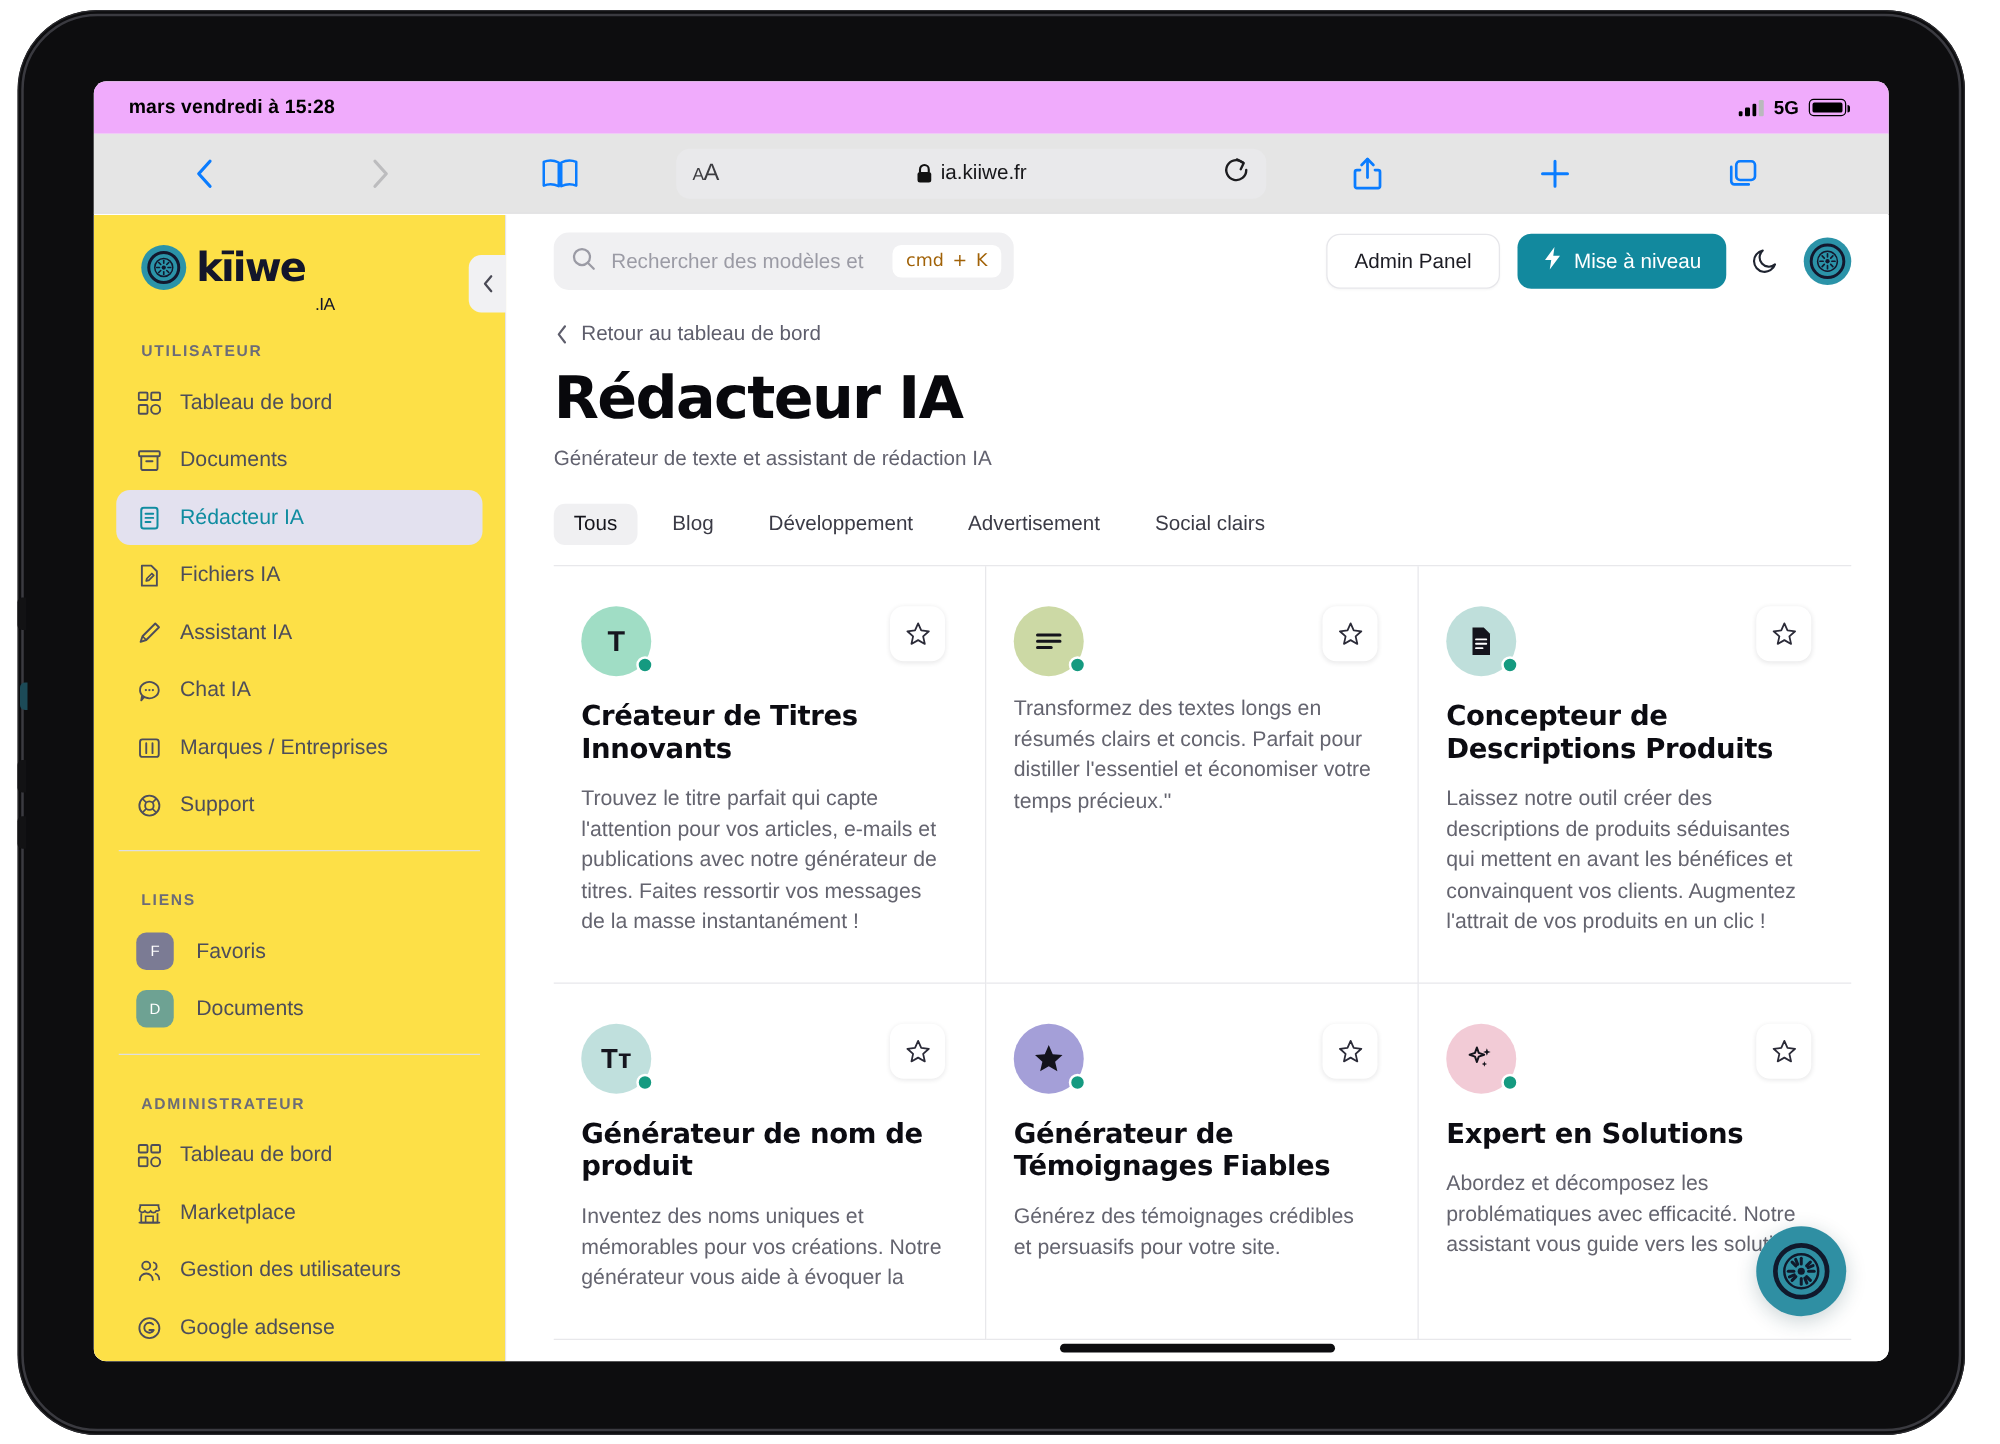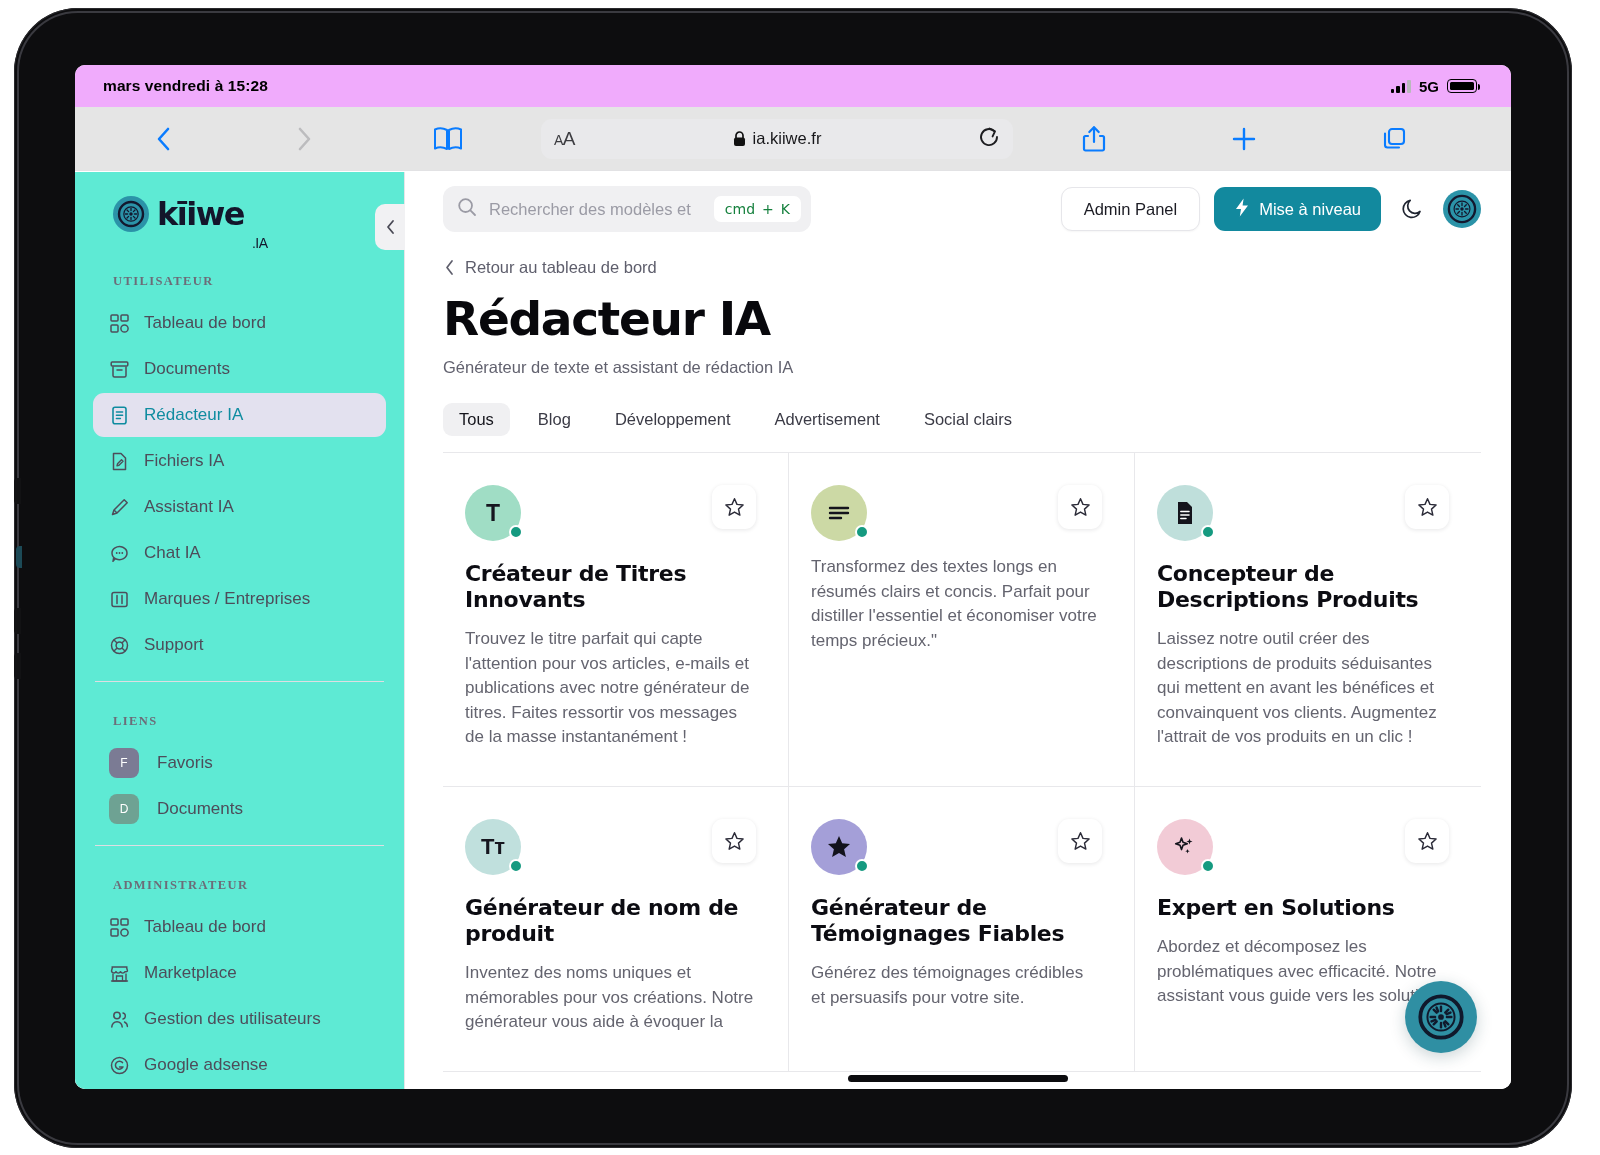--- a/index.html
+++ b/index.html
@@ -117,21 +117,21 @@
     position: absolute; left: 0; top: 107px;
     width: 100%; height: 917px;
     background: #ffffff;
     display: flex;
     overflow: hidden;
   }
 
   
   #sidebar {
     width: 330px; height: 100%;
-    background: #5eead4;
+    background: #fde047;
     border-right: 1px solid #e5e5e8;
     flex-shrink: 0;
     position: relative;
     padding: 0 0 10px 0;
   }
   #brand {
     height: 84px; display: flex; align-items: center;
     padding-left: 38px; gap: 8px;
   }
   #brand-mark {
@@ -152,21 +152,21 @@
     position: absolute; right: -1px; top: 32px;
     width: 30px; height: 46px;
     background: #f1f1f3;
     border-radius: 10px 0 0 10px;
     display:flex; align-items:center; justify-content:center;
     color: #4a4a55;
   }
   .nav-section { padding: 0 18px; }
   .nav-label {
     font-size: 12.5px; font-weight: 600; color: #6c6c78;
-    letter-spacing: 1.4px; padding: 18px 0 12px 20px; font-family: Liberation Serif, serif;
+    letter-spacing: 1.4px; padding: 18px 0 12px 20px;
   }
   .nav-item {
     display: flex; align-items: center; gap: 14px;
     height: 44px; padding: 0 16px; border-radius: 11px;
     color: #4d4d5a; font-size: 17px;
     margin-bottom: 2px;
   }
   .nav-item .nav-ico { width: 21px; height: 21px; display:flex; align-items:center; justify-content:center; flex-shrink:0;}
   .nav-item.active {
     background: #e3e1ef; color: #0f8ca0; font-weight: 500;
@@ -203,21 +203,21 @@
     overflow: hidden;
     text-align: center;
   }
   #global-search-placeholder {
     font-size: 16.5px; color: #9b9ba5; white-space: nowrap;
   }
   #kbd-hint {
     position: absolute; right: 10px;
     background: #ffffff; border-radius: 7px;
     padding: 5px 11px;
-    font-size: 14px; color: #15803d; font-weight: 500;
+    font-size: 14px; color: #a16207; font-weight: 500;
     display: flex; align-items: center; gap: 7px;
     font-family: "DejaVu Sans", sans-serif;
   }
   #header-right {
     margin-left: auto; display: flex; align-items: center; gap: 14px;
   }
   #admin-panel-btn {
     background: #ffffff; border: 1px solid #e6e6ea;
     border-radius: 11px; height: 44px;
     padding: 0 22px;

